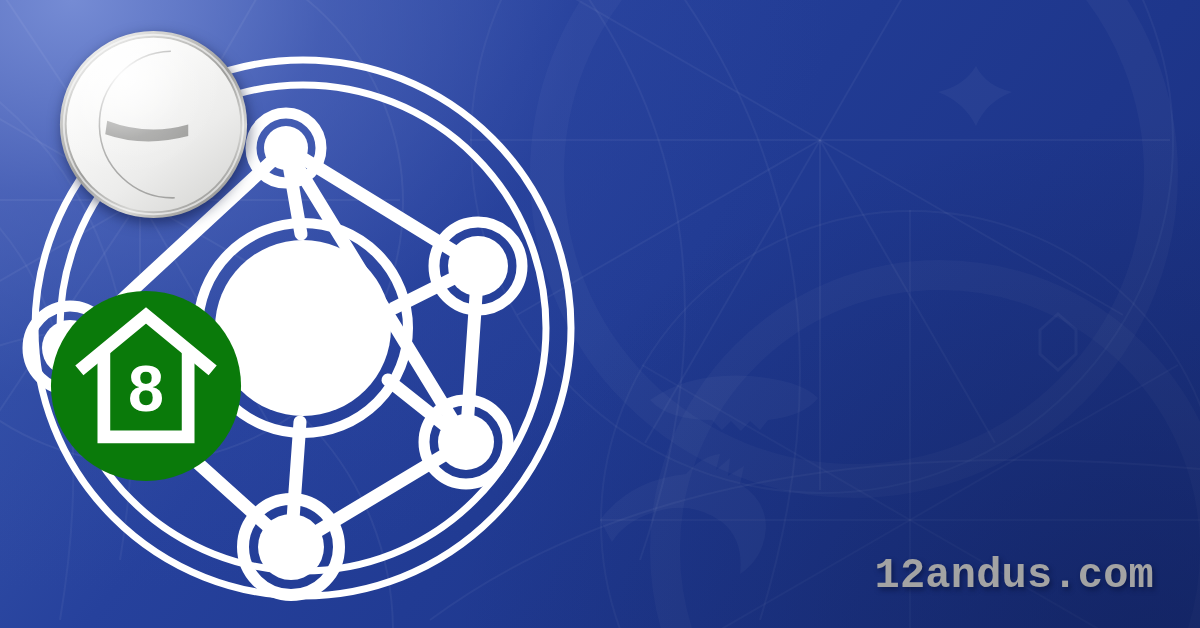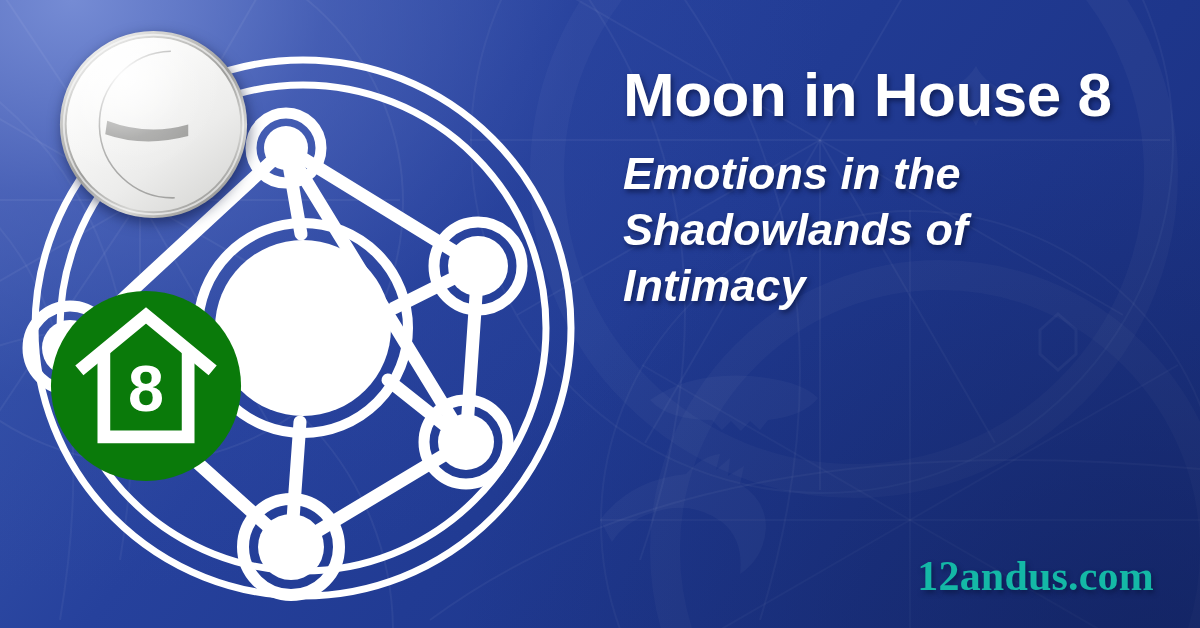--- a/index.html
+++ b/index.html
@@ -127,22 +127,22 @@
     line-height: 56px;
     max-width: 390px;
     text-shadow: 2px 3px 5px rgba(6,16,56,0.62);
   }
 
   
   #brand {
     position: absolute;
     right: 46px;
     bottom: 28px;
-    color: #14b8a6;
-    font-family: Liberation Serif, serif;
+    color: #a3a3a3;
+    font-family: Liberation Mono, monospace;
     font-size: 42px;
     font-weight: bold;
     letter-spacing: 0.2px;
     text-shadow: 2px 3px 5px rgba(6,16,56,0.60);
   }
 </style>
 </head>
 <body>
 
 <div id="banner">
@@ -327,20 +327,16 @@
 
   <svg id="house-badge" viewBox="0 0 200 200">
     <circle cx="100" cy="100" r="97" fill="#0a7a0a"></circle>
     <g fill="none" stroke="#ffffff" stroke-width="13" stroke-linecap="square" stroke-linejoin="miter">
       <path d="M 37 80 L 100 28 L 163 80"></path>
       <path d="M 57 70 L 57 152 L 143 152 L 143 70"></path>
     </g>
     <text x="100" y="125" text-anchor="middle" font-family="Liberation Sans, sans-serif" font-size="66" font-weight="bold" fill="#ffffff">8</text>
   </svg>
 
-  <div id="text-block">
-    <h1 id="title">Moon in House 8</h1>
-    <p id="subtitle">Emotions in the Shadowlands of Intimacy</p>
-  </div>
 
   <div id="brand">12andus.com</div>
 
 </div>
 
 </body></html>

